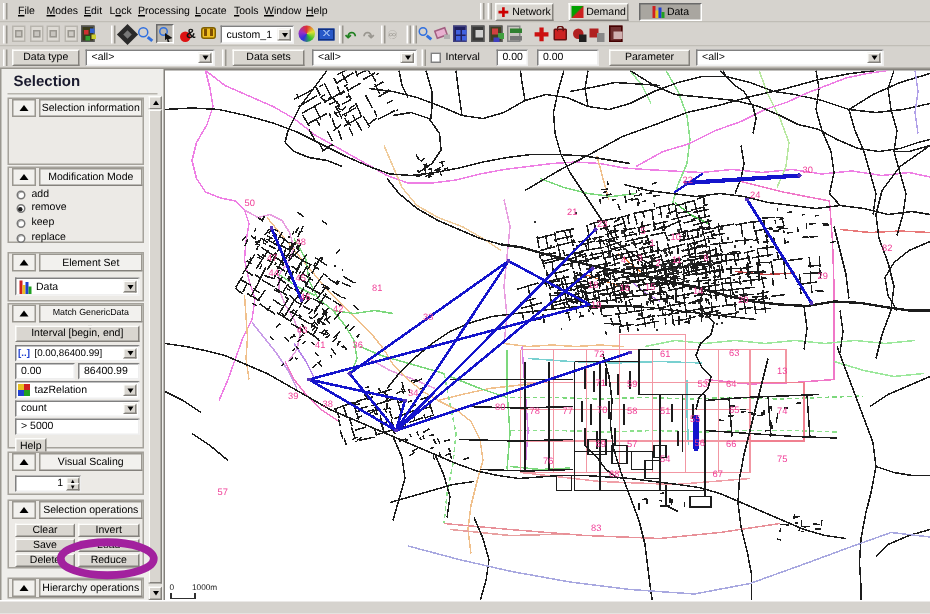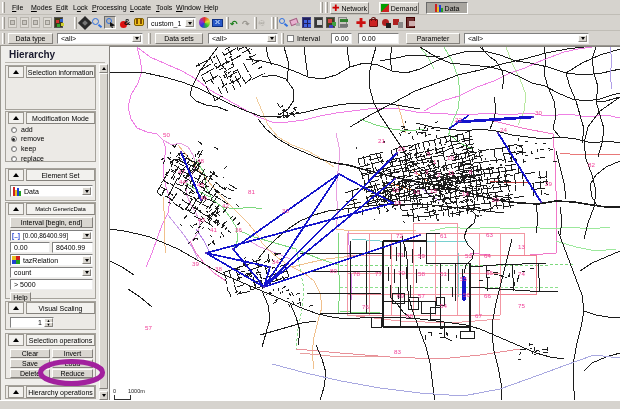--- a/index.html
+++ b/index.html
@@ -167,21 +167,21 @@
   <div class="abs tfield" style="left:331px;top:2px;width:21px;height:11px;">0.00</div>
   <div class="abs tfield" style="left:358px;top:2px;width:41px;height:11px;">0.00</div>
   <div class="abs btn" style="left:406px;top:2px;width:54px;height:11px;font-size:7px;">Parameter</div>
   <div class="abs combo" style="left:464px;top:2px;width:125px;height:11px;">
       <span class="txt" style="font-size:7px;">&lt;all&gt;</span>
       <span class="darr"></span>
     </div>
 </div>
 
 <div class="abs" style="left:0;top:46px;width:110px;height:354px;background:#efeeeb;border-right:1px solid #84817c;border-left:1px solid #9a9790;">
-  <div class="abs" style="left:8px;top:3px;font-size:10px;font-weight:bold;color:#1a1a2e;">Hierarchy</div>
+  <div class="abs" style="left:8px;top:3px;font-size:10px;font-weight:bold;color:#1a1a2e;">Selection</div>
   <div class="abs" style="left:4px;top:16px;width:100px;height:1px;background:#b8b5ae;"></div>
 
   <div class="abs" style="left:98px;top:18px;width:9px;height:336px;background:#e4e2dd;">
     <div class="btn abs" style="left:0;top:0;width:9px;height:9px;">
         <span style="width:0;height:0;border-left:2.5px solid transparent;border-right:2.5px solid transparent;border-bottom:3.5px solid #000;"></span>
       </div>
     <div class="btn abs" style="left:0;top:9px;width:9px;height:316px;"></div>
     <div class="btn abs" style="left:0;bottom:0;width:9px;height:9px;">
         <span style="width:0;height:0;border-left:2.5px solid transparent;border-right:2.5px solid transparent;border-top:3.5px solid #000;"></span>
       </div>

